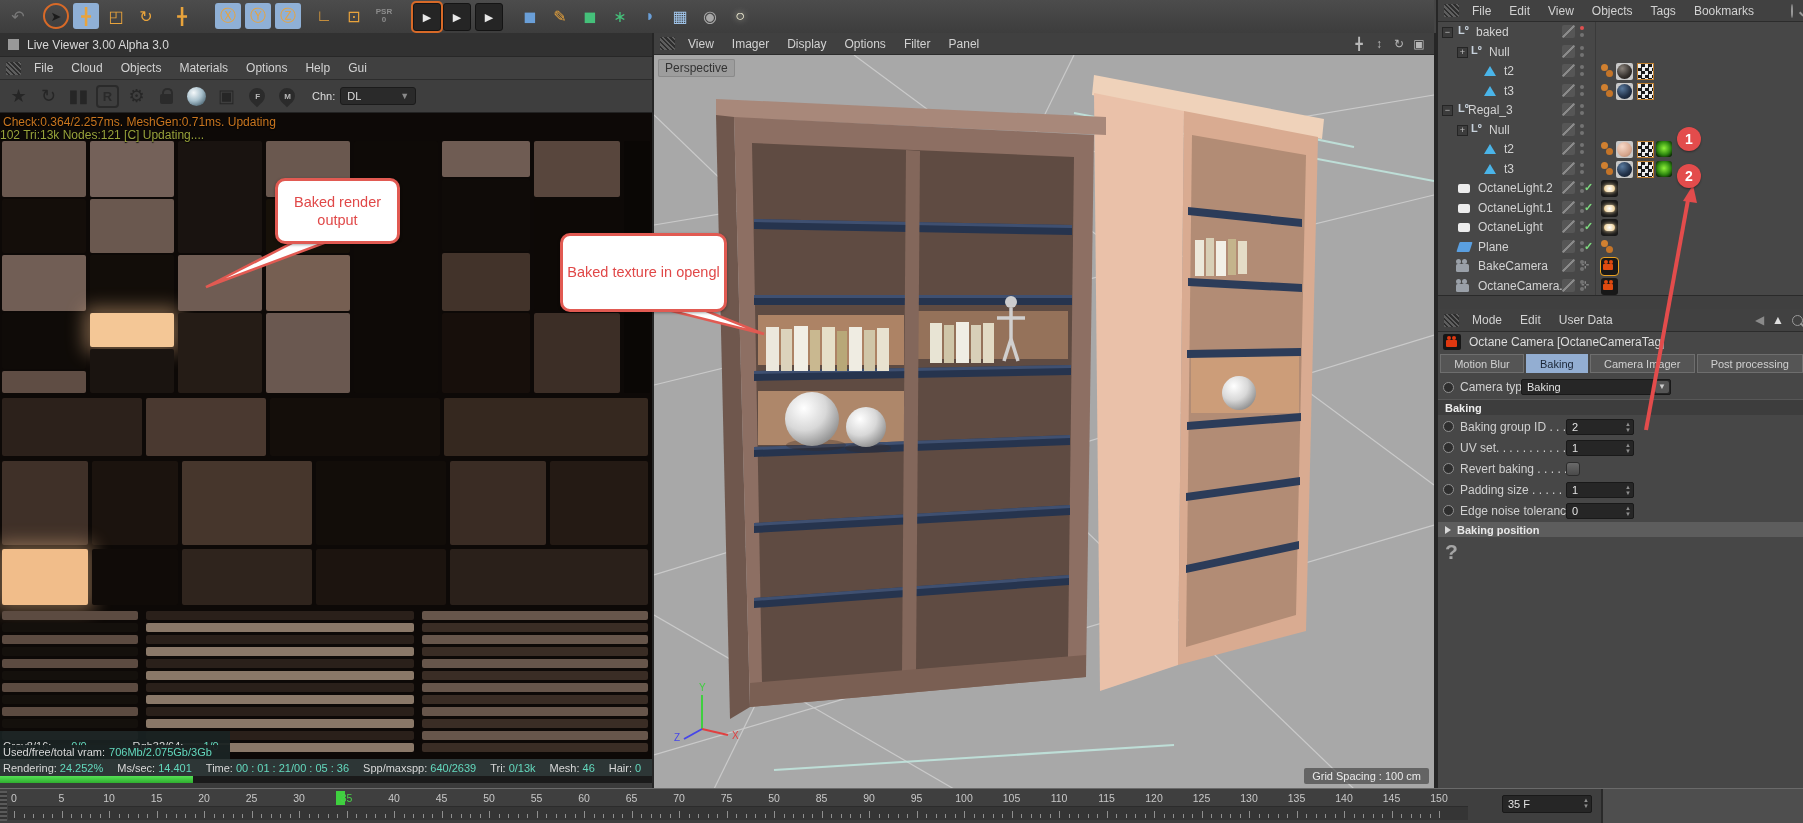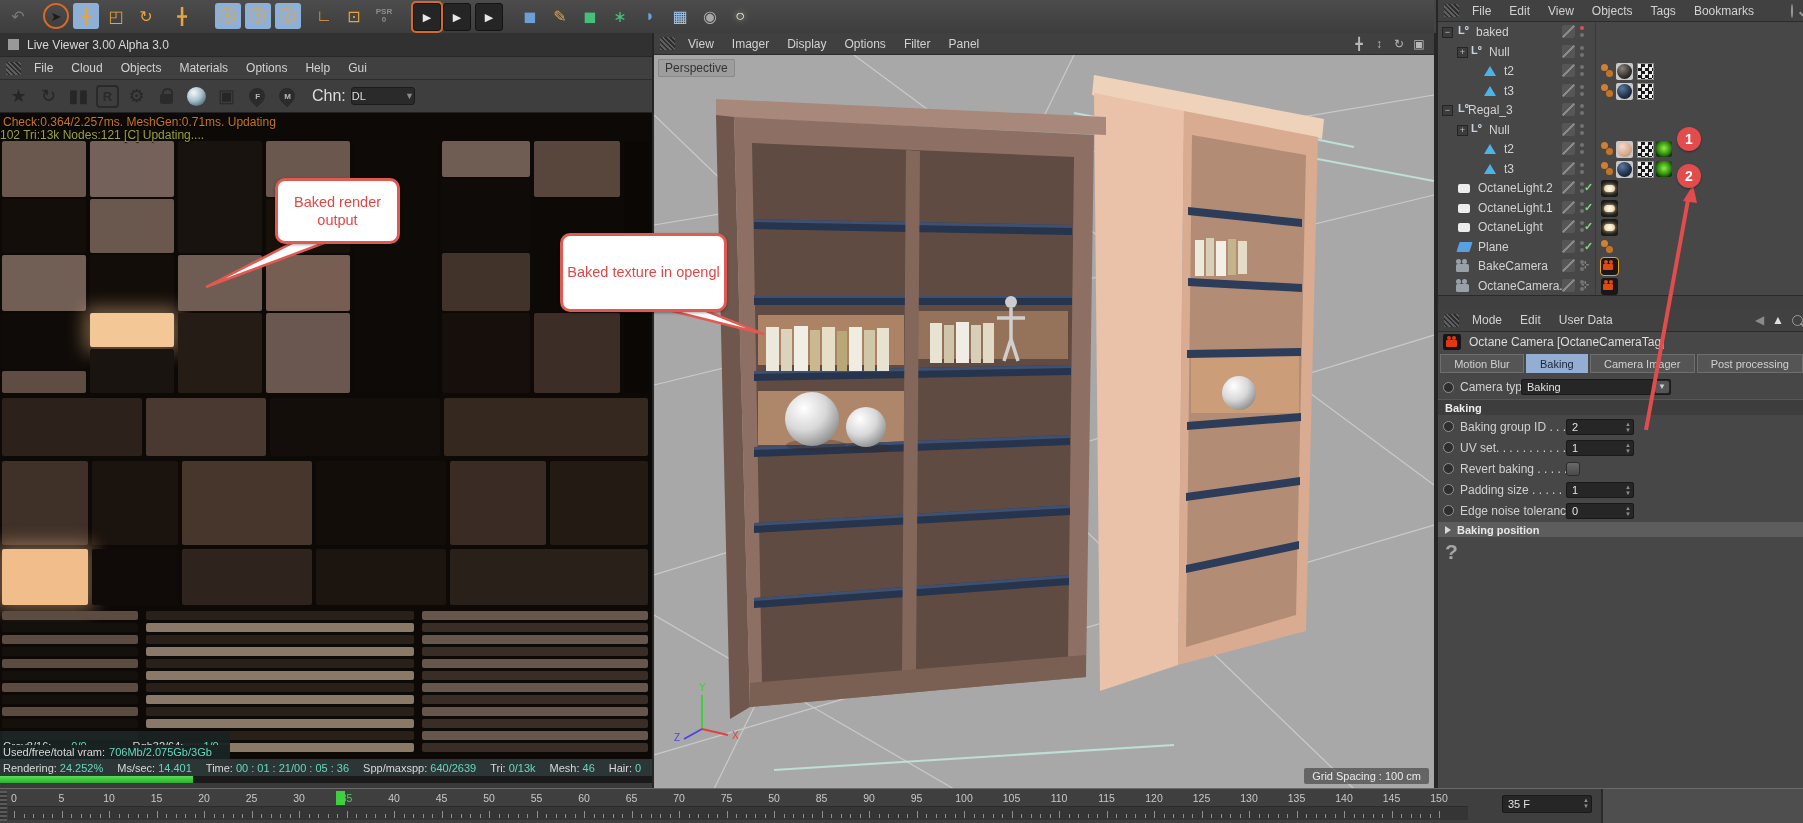--- a/index.html
+++ b/index.html
@@ -35,22 +35,22 @@
   .winicon{width:11px;height:11px;background:#999999;flex:0 0 auto;}
   #lv-menubar{height:22px;}
   #lv-toolbar{height:32px;background:#3e3e3e;border-bottom:1px solid #222222;display:flex;align-items:center;gap:5px;padding:0 6px;}
   .lv-tool{width:25px;height:25px;display:flex;align-items:center;justify-content:center;font-size:18px;color:#262626;cursor:default;}
   .lv-tool.box{font-size:13px;font-weight:bold;border:2px solid #2a2a2a;border-radius:4px;width:19px;height:19px;color:#2a2a2a;}
   .ic-ball{width:19px;height:19px;border-radius:50%;background:radial-gradient(circle at 35% 30%,#f4f8fa,#a8c0cc 45%,#607986 75%,#3b4b54);}
   .ic-lock{position:relative;width:13px;height:10px;background:#2b2b2b;border-radius:2px;margin-top:6px;}
   .ic-lock::before{content:"";position:absolute;left:2px;top:-6px;width:7px;height:8px;border:2.2px solid #2b2b2b;border-bottom:none;border-radius:5px 5px 0 0;}
   .ic-pin{width:16px;height:16px;border-radius:50% 50% 50% 0;transform:rotate(-45deg);background:#2b2b2b;display:flex;align-items:center;justify-content:center;}
   .ic-pin>span{transform:rotate(45deg);color:#b8b8b8;font-size:8px;font-weight:bold;}
-  .chn-label{color:#dddddd;font-size:16px;margin-left:8px;}
-  .dropdown{background:#2a2a2a;border:1px solid #1b1b1b;border-radius:3px;color:#dddddd;display:flex;align-items:center;justify-content:space-between;padding:2px 0;font-size:11px;}
+  .chn-label{color:#dddddd;font-size:11px;margin-left:8px;}
+  .dropdown{background:#2a2a2a;border:1px solid #1b1b1b;border-radius:3px;color:#dddddd;display:flex;align-items:center;justify-content:space-between;padding:2px 6px;font-size:11px;}
   .dd-arrow{color:#8a8a8a;font-size:9px;margin-left:8px;}
   #lv-render{position:relative;height:646px;background:#0d0907;overflow:hidden;}
   .ovl1{position:absolute;left:3px;top:2px;color:#c9761f;font-size:12px;white-space:nowrap;text-shadow:0 1px 1px #000;}
   .ovl2{position:absolute;left:0px;top:15px;color:#98a33b;font-size:12px;white-space:nowrap;text-shadow:0 1px 1px #000;}
   .lvbarA{position:absolute;left:0;top:618px;width:224px;height:14px;background:rgba(26,34,34,.94);display:flex;gap:20px;align-items:center;padding:8px 3px;font-size:11px;}
   .lvbarB{position:absolute;left:0;top:632px;width:224px;height:14px;background:rgba(26,34,34,.94);display:flex;gap:4px;align-items:center;padding:0 3px;font-size:11px;}
   #lv-stats{height:17px;background:#2d3636;display:flex;align-items:center;gap:0 14px;padding:0 3px;font-size:11px;white-space:nowrap;}
   .slabel{color:#d8d8d8;} .sval{color:#63d8bd;margin-left:3px;}
   #lv-progress{height:7px;background:#1a1a1a;position:relative;}
   #lv-progress>div{position:absolute;left:0;top:0;bottom:0;background:linear-gradient(#55e055,#2fae2f);}

